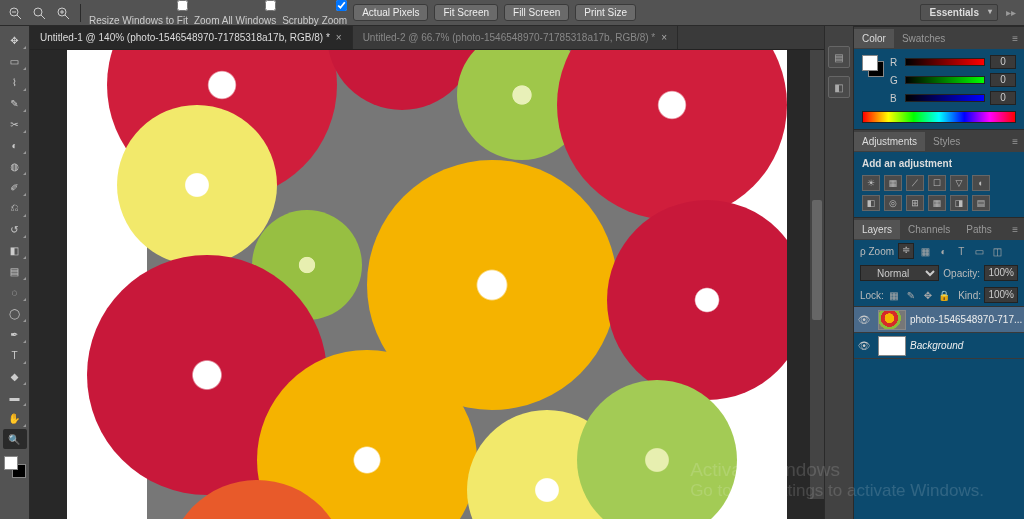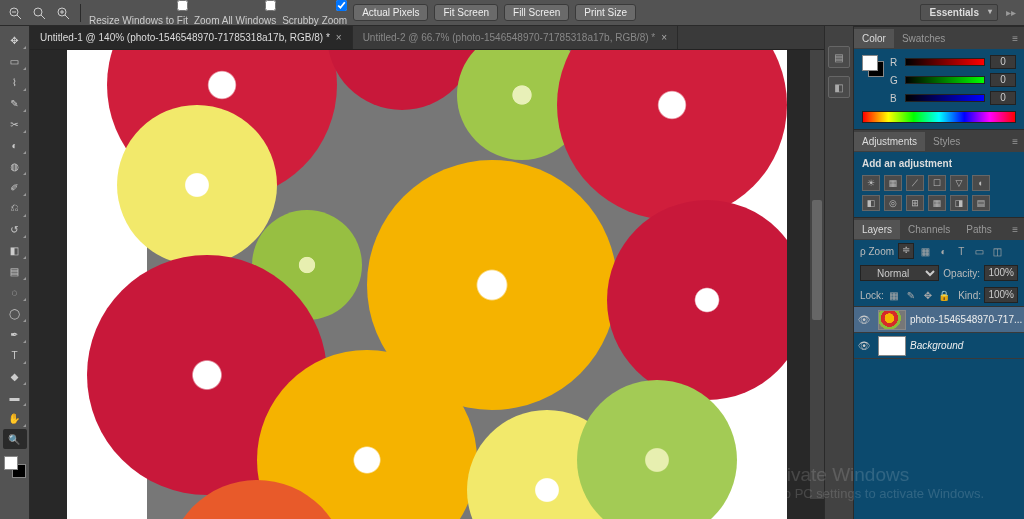--- a/index.html
+++ b/index.html
@@ -83,21 +83,21 @@
 .layer-item { display: flex; align-items: center; height: 26px; border-bottom: 1px solid #3a3a3a; cursor: pointer;}
 .layer-item.selected { background: #4a6a8a; }
 .layer-item .eye { width: 20px; text-align: center; color: #ccc;}
 .layer-item .thumb { width: 28px; height: 20px; background: #fff; border: 1px solid #888; margin: 0 4px; background-size: cover;}
 .layer-item .thumb.citrus-thumb { background: radial-gradient(circle at 40% 40%, #f5b400 25%, #d52a2a 26% 45%, #8bbb3a 46% 60%, #777 61%); }
 .layer-item .name { color: #eee; font-style: italic; }
 .layer-item.selected .name { font-style: normal; }
 
 .watermark { position: absolute; right: 40px; bottom: 18px; color: rgba(255,255,255,0.15); text-align: left; pointer-events: none;}
 .watermark .t1 { font-size: 19px; }
-.watermark .t2 { font-size: 13px; }
+.watermark .t2 { font-size: 17px; }
 
 svg { display: block; }
 </style>
 </head>
 <body>
 
 <div class="options-bar">
   <span class="icon-btn">
       <svg width="14" height="14" viewBox="0 0 14 14">
         <circle cx="6" cy="6" r="4" fill="none" stroke="#ccc"></circle>

